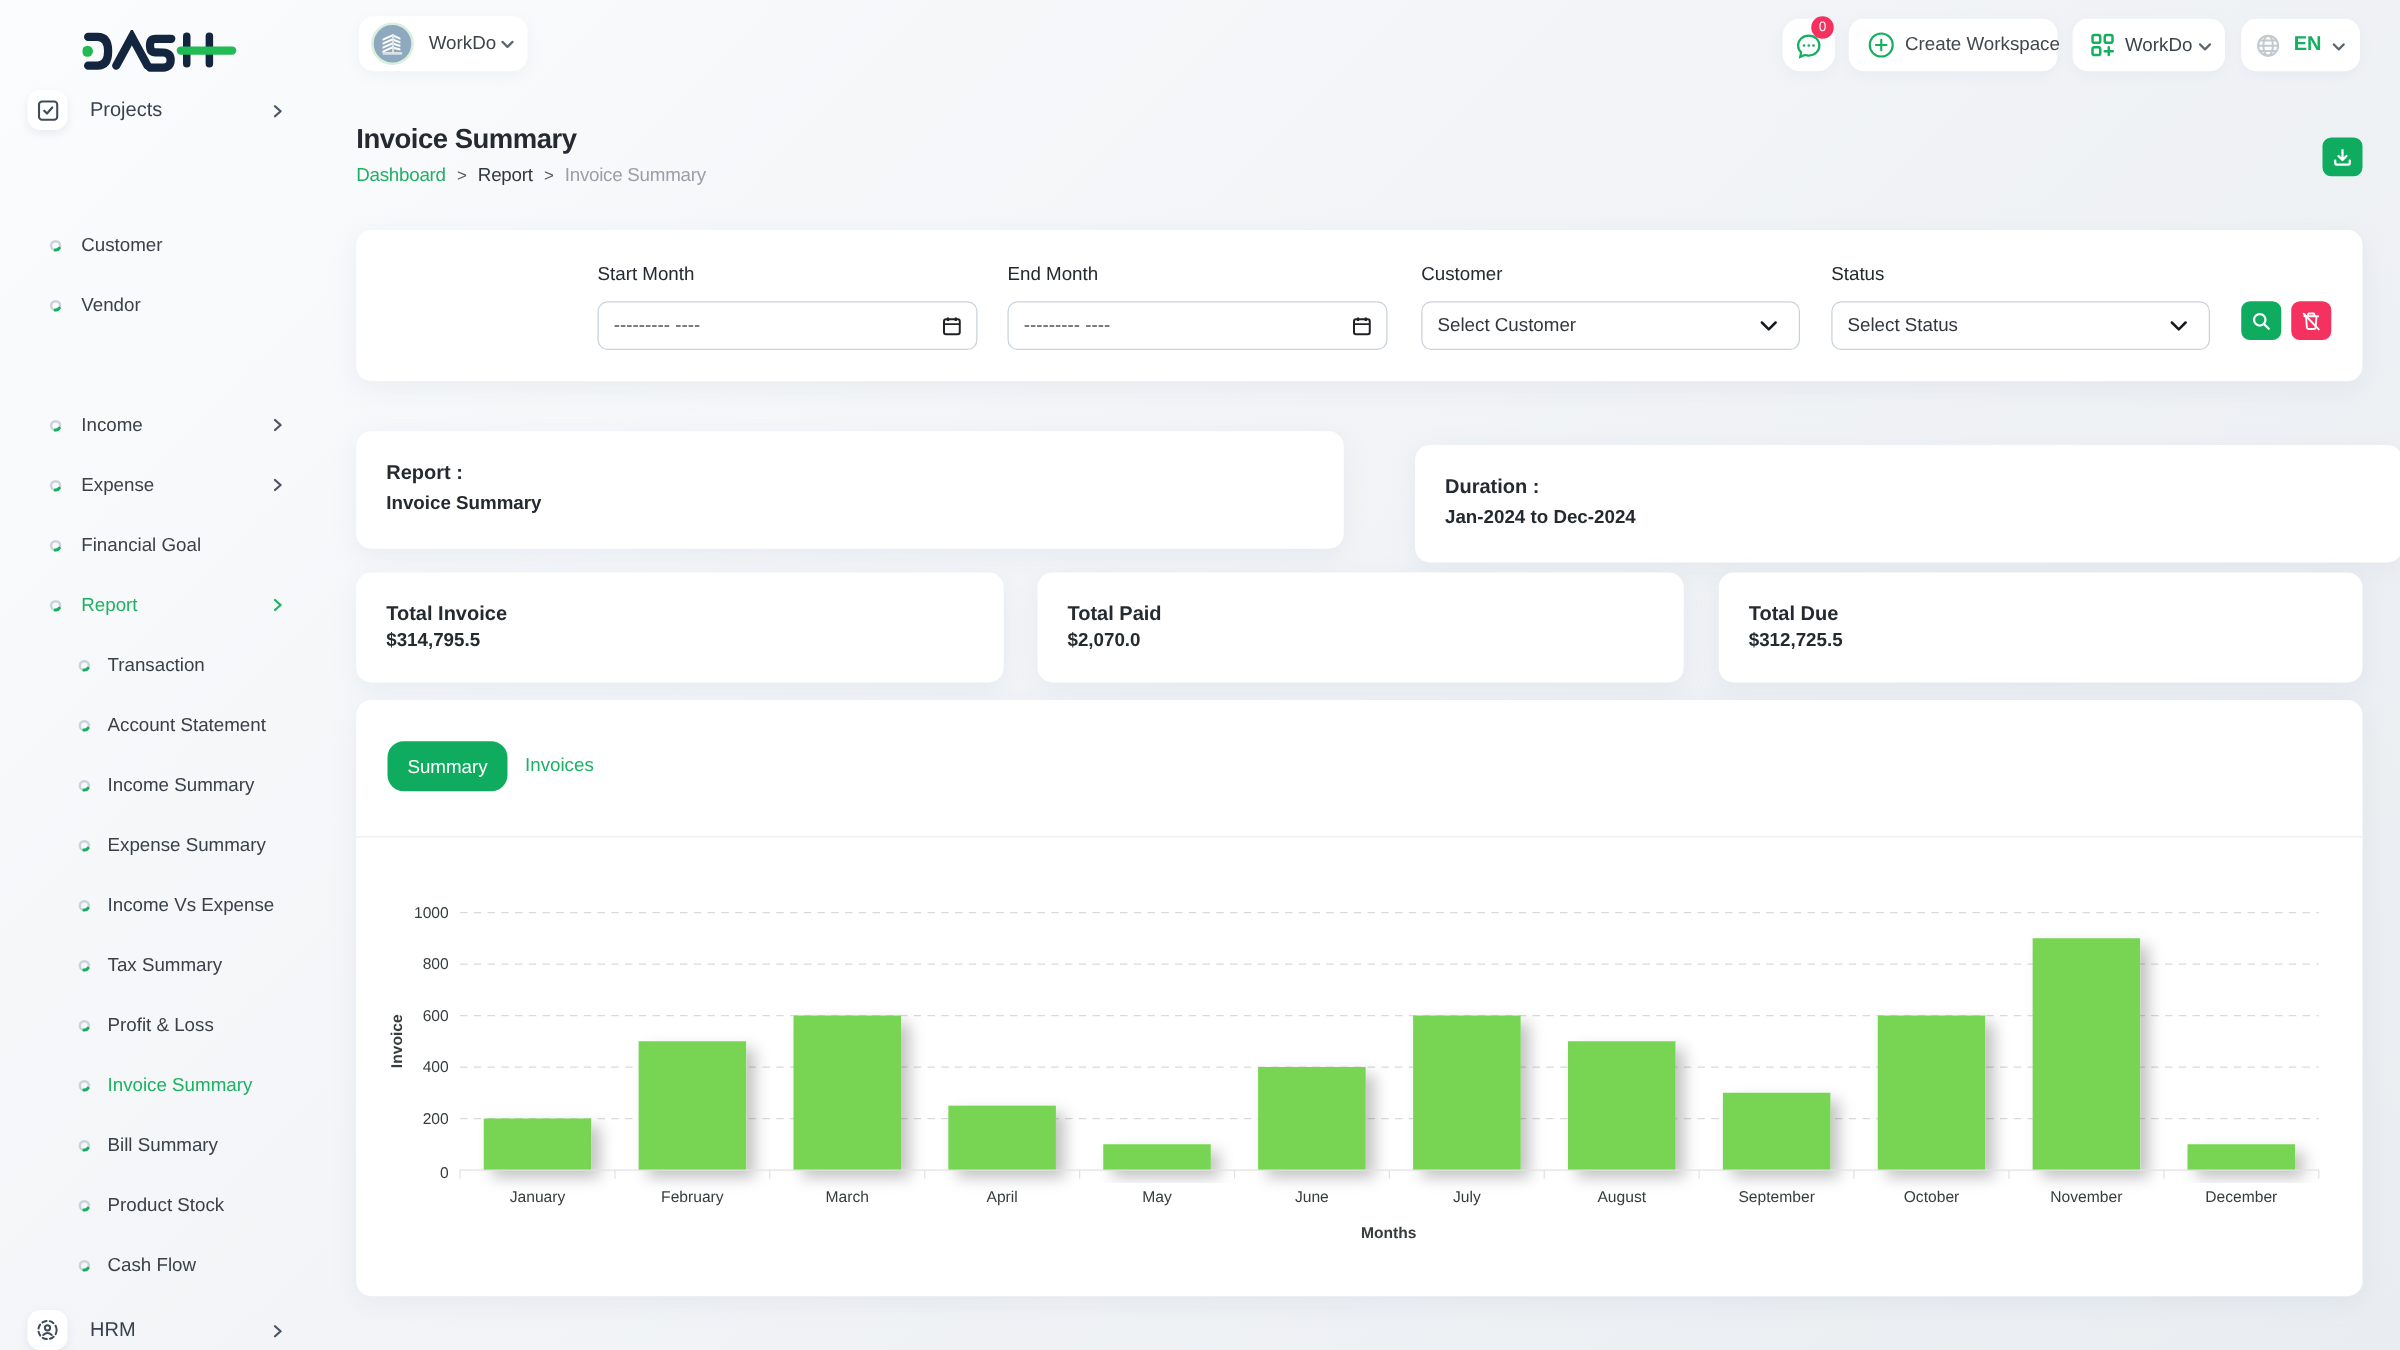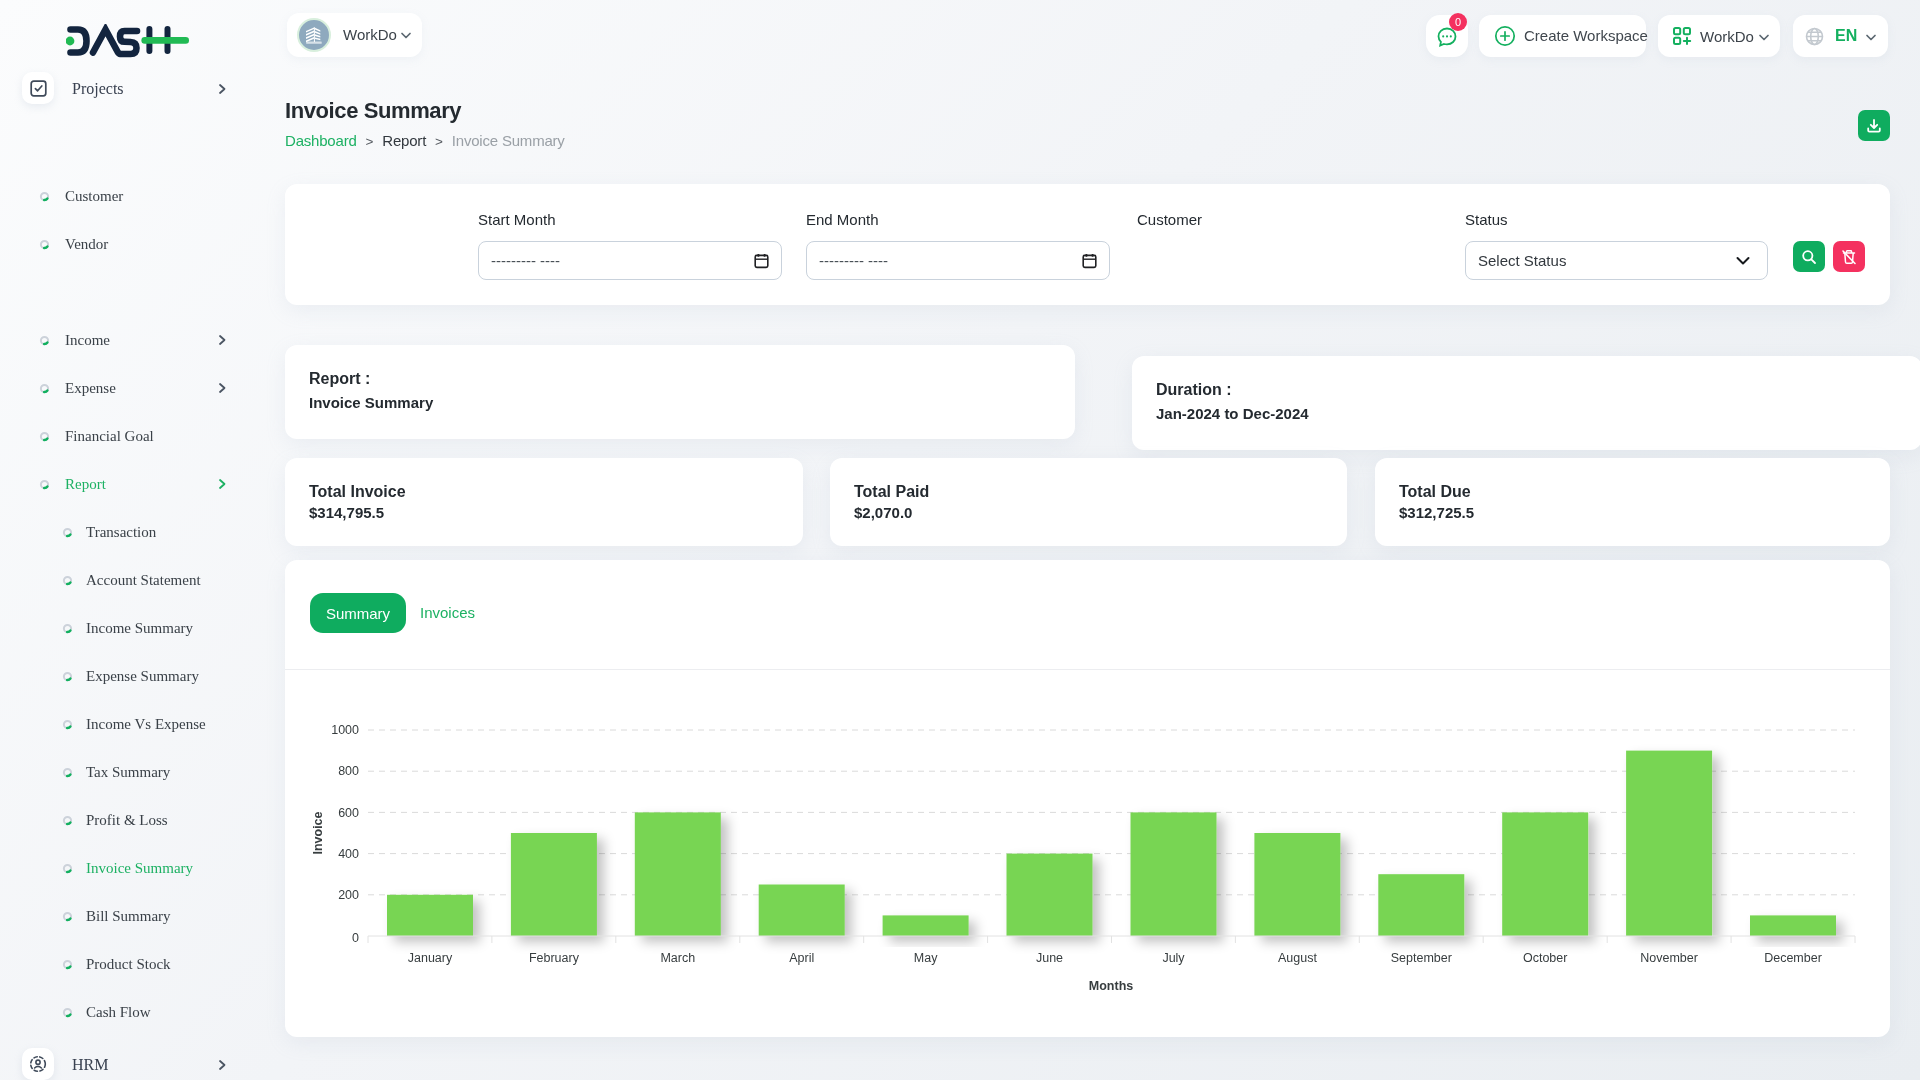--- a/index.html
+++ b/index.html
@@ -14,21 +14,21 @@
 
 #logo { position:absolute; left:66px; top:24px; width:125px; height:34px; }
 
 
 .topbtn { position:absolute; background:#fff; border-radius:12px;
   box-shadow:0 3px 10px rgba(160,175,195,0.10);
   display:flex; align-items:center; }
 
 
 #sidebar { position:absolute; left:0; top:0; width:260px; height:1080px; }
-.mi { position:absolute; left:0; width:260px; height:48px;font-family:Liberation Serif, serif; }
+.mi { position:absolute; left:0; width:260px; height:48px; }
 .mi .txt { position:absolute; left:65px; top:50%; transform:translateY(-50%);
   font-size:15px; color:#3a4148; }
 .mi .bullet { position:absolute; left:39px; top:50%; margin-top:-5px; }
 .mi .chev { position:absolute; left:216px; top:50%; margin-top:-6px; }
 .mi.sub .bullet { left:62px; }
 .mi.sub .txt { left:86px; }
 .green-txt { color:#1db163 !important; }
 
 
 #main { position:absolute; left:285px; top:0; width:1605px; height:1080px; }
@@ -314,20 +314,26 @@
         <path d="M1.2 6.2 L13.8 6.2" stroke-width="1.4"></path>
         <path d="M4.4 1 L4.4 3.8 M10.6 1 L10.6 3.8" stroke-width="1.8"></path>
       </svg>
   </div>
   <div class="finput" style="left:521px;top:241px;width:304px;color:#495057;">
     <span>--------- ----</span>
     <svg style="position:absolute;right:12px;" width="15" height="16" viewBox="0 0 15 16" fill="none" stroke="#202124" stroke-width="1.6">
         <rect x="1.2" y="2.4" width="12.6" height="12" rx="1.6"></rect>
         <path d="M1.2 6.2 L13.8 6.2" stroke-width="1.4"></path>
         <path d="M4.4 1 L4.4 3.8 M10.6 1 L10.6 3.8" stroke-width="1.8"></path>
+      </svg>
+  </div>
+  <div class="finput" style="left:852px;top:241px;width:303px;">
+    <span>Select Customer</span>
+    <svg style="position:absolute;right:16px;" width="16" height="12" viewBox="0 0 16 12" fill="none" stroke="#16191d" stroke-width="2" stroke-linecap="round" stroke-linejoin="round">
+        <path d="M2.5 3 L8 8.5 L13.5 3"></path>
       </svg>
   </div>
   <div class="finput" style="left:1180px;top:241px;width:303px;">
     <span>Select Status</span>
     <svg style="position:absolute;right:16px;" width="16" height="12" viewBox="0 0 16 12" fill="none" stroke="#16191d" stroke-width="2" stroke-linecap="round" stroke-linejoin="round">
         <path d="M2.5 3 L8 8.5 L13.5 3"></path>
       </svg>
   </div>
 
   <div class="sq-btn" style="left:1508px;top:241px;background:#0fac5f;">

